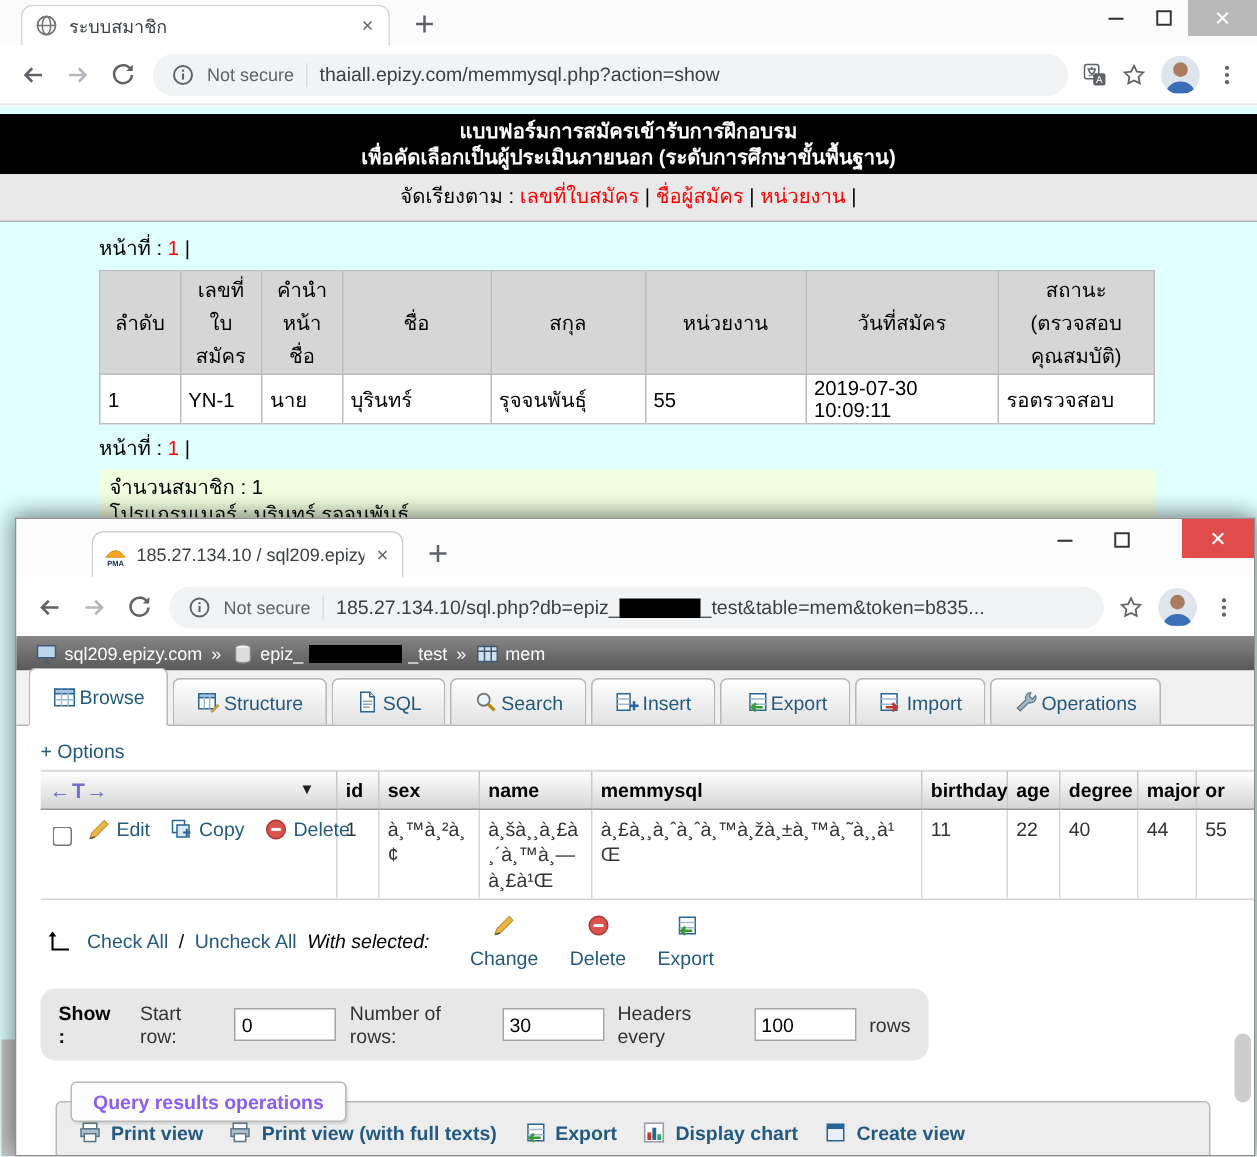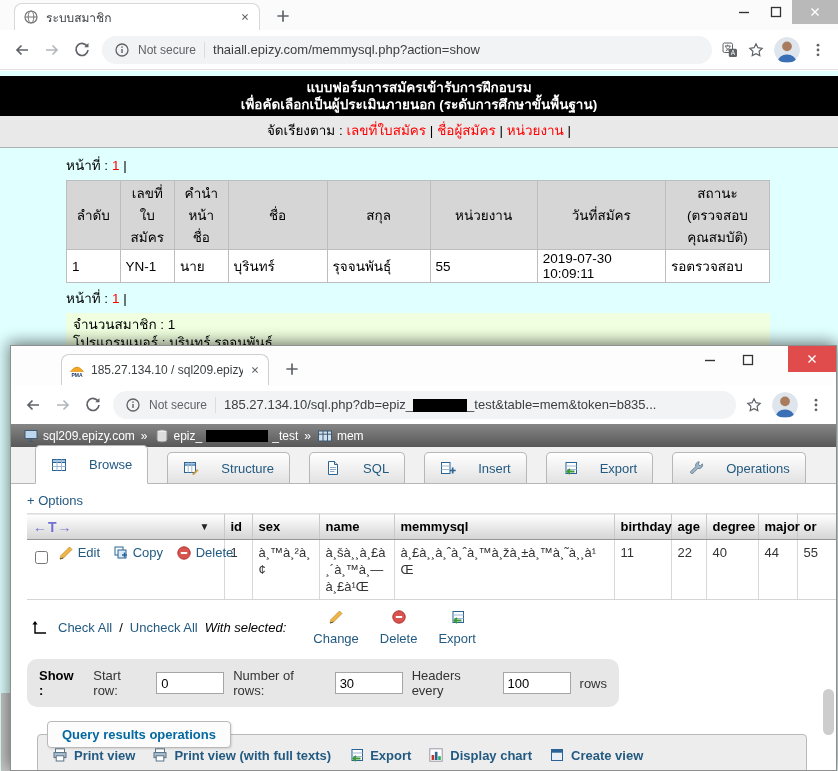--- a/index.html
+++ b/index.html
@@ -60,23 +60,23 @@
         border:1px solid #cfcfcf;border-bottom:none;border-radius:8px 8px 0 0;
         display:flex;align-items:center;gap:6px;padding:0 7px;box-sizing:border-box;}
   .wc-close-active{background:#e04b4b;width:48px;height:26px;color:#fff;}
   .w2-toolbar{top:39px;}
   .crumbbar{position:absolute;left:0;right:0;top:78px;height:23px;
             background:linear-gradient(#868686,#585858);color:#fff;font-size:12px;
             display:flex;align-items:center;gap:6px;padding:0 0 0 12px;}
   .crumb{display:flex;align-items:center;gap:4px;}
   .pmatabs{position:absolute;left:0;right:0;top:101px;height:37px;background:#f1f1f1;
            border-bottom:1px solid #b7b7b7;display:flex;align-items:flex-end;padding-left:8px;gap:3px;box-sizing:border-box;}
-  .ptab{display:flex;align-items:center;gap:22px;padding:7px 15px;font-size:13px;color:#235a81;
+  .ptab{display:flex;align-items:center;gap:2px;padding:7px 15px;font-size:13px;color:#235a81;
         border:1px solid #b7b7b7;border-bottom:none;border-radius:5px 5px 0 0;
-        background:linear-gradient(#ffffff,#e2e2e2);cursor:pointer;position:relative;margin-left:16px;}
+        background:linear-gradient(#ffffff,#e2e2e2);cursor:pointer;position:relative;}
   .ptab.active{background:#fff;height:23px;margin-bottom:-1px;border-bottom:1px solid #fff;}
   .w2-content{position:absolute;left:0;right:0;top:138px;bottom:0;background:#fff;overflow:hidden;font-size:13px;}
   .options-link{margin:9px 0 5px 16px;color:#235a81;cursor:pointer;width:70px;}
   .grid-wrap{margin-left:16px;width:809px;overflow:hidden;}
   table.grid{border-collapse:collapse;table-layout:fixed;width:845px;font-size:13px;}
   table.grid thead th{background:linear-gradient(#ffffff,#d4d4d4);border-top:1px solid #ddd;
         border-bottom:1px solid #979797;border-left:1px solid #c9c9c9;
         font-weight:bold;text-align:left;padding:4px 6px;height:17px;color:#000;}
   table.grid thead th.sortcell{border-left:none;display:table-cell;}
   .sortcell-inner{display:flex;align-items:center;}
@@ -90,21 +90,21 @@
   .pmalink{color:#235a81;cursor:pointer;text-decoration:none;}
   .withsel{font-style:italic;margin-right:6px;}
   .selact{display:inline-flex;align-items:center;gap:6px;color:#235a81;cursor:pointer;margin-left:14px;flex-direction:column;}
   .showbar{margin:13px 0 0 16px;width:592px;background:#e7e7e7;border-radius:10px;
            padding:9px 12px;display:flex;align-items:center;gap:9px;color:#333;box-sizing:border-box;}
   .showbar b{color:#000;margin-right:4px;}
   .showinp{width:58px;height:18px;border:1px solid #a5a5a5;background:#fff;font-size:13px;padding:1px 4px;}
   .fieldset{position:relative;margin:27px 0 0 26px;width:770px;height:62px;background:#ededed;
             border:1px solid #b9b9b9;border-radius:4px;box-sizing:border-box;}
   .legendbox{position:absolute;top:-14px;left:9px;background:#fcfcfc;border:1px solid #b9b9b9;
-             border-radius:4px;padding:5px 14px;font-weight:bold;color:#0369a1;font-size:13px;
+             border-radius:4px;padding:5px 14px;font-weight:bold;color:#8b5cf6;font-size:13px;
              box-shadow:1px 1px 2px rgba(0,0,0,.12);}
   .ops{display:flex;align-items:center;gap:17px;padding:12px 0 0 14px;font-weight:bold;}
   .opitem{display:inline-flex;align-items:center;gap:6px;color:#235a81;cursor:pointer;}
   .w2-scrollthumb{position:absolute;right:2px;top:205px;width:11px;height:46px;background:#cdcdcd;border-radius:6px;}
 </style>
 </head>
 <body>
 
 <svg width="0" height="0" style="position:absolute">
   <defs>
@@ -492,29 +492,41 @@
         <span>Structure</span>
       </div>
     <div class="ptab">
         <svg class="i16">
           <use href="#sym-page"></use>
         </svg>
         <span>SQL</span>
       </div>
     <div class="ptab">
         <svg class="i16">
+          <use href="#sym-search"></use>
+        </svg>
+        <span>Search</span>
+      </div>
+    <div class="ptab">
+        <svg class="i16">
           <use href="#sym-insert"></use>
         </svg>
         <span>Insert</span>
       </div>
     <div class="ptab">
         <svg class="i16">
           <use href="#sym-export"></use>
         </svg>
         <span>Export</span>
+      </div>
+    <div class="ptab">
+        <svg class="i16">
+          <use href="#sym-import"></use>
+        </svg>
+        <span>Import</span>
       </div>
     <div class="ptab">
         <svg class="i16">
           <use href="#sym-wrench"></use>
         </svg>
         <span>Operations</span>
       </div>
   </div>
 
   <div class="w2-content">

